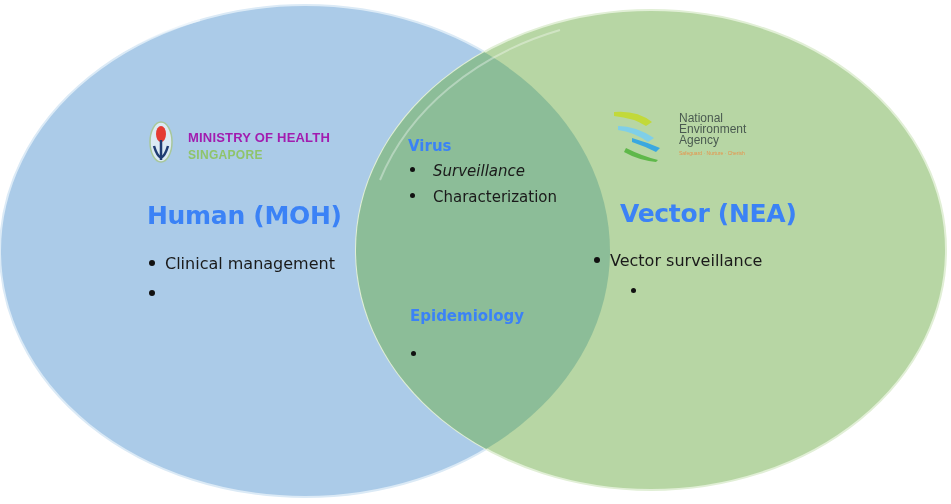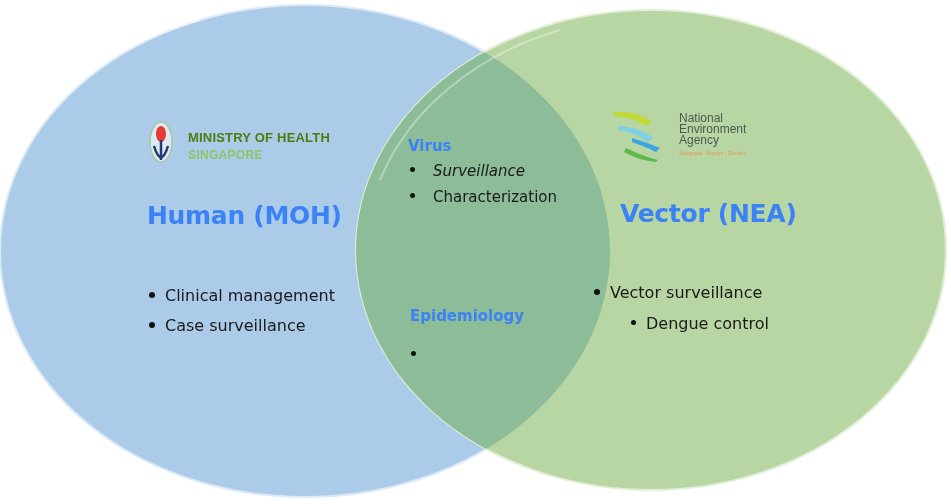--- a/index.html
+++ b/index.html
@@ -2,25 +2,25 @@
 <html><head>
 <meta charset="utf-8">
 <style>
   html, body { margin:0; padding:0; background:#ffffff; }
   body { width:951px; height:504px; position:relative; overflow:hidden; font-family:"DejaVu Sans", "Liberation Sans", sans-serif; }
   #venn { position:absolute; left:0; top:0; }
   .abs { position:absolute; }
   .heading { font-weight:bold; color:#3b82f6; white-space:nowrap; }
   .big { font-size:25px; letter-spacing:-0.3px; }
   .sub { font-size:15px; }
-  .item { font-size:16px; color:#1a1a1a; white-space:nowrap;margin-top:32px; }
+  .item { font-size:16px; color:#1a1a1a; white-space:nowrap; }
   .item-sm { font-size:15px; color:#1a1a1a; white-space:nowrap; }
   .bullet { display:inline-block; width:6px; height:6px; border-radius:50%; background:#111; vertical-align:middle; margin-right:10px; position:relative; top:-2px; }
   .wrap { white-space:normal; line-height:26px; }
-  .moh-title { font-family:"Liberation Sans", sans-serif; font-weight:bold; font-size:13px; color:#4d7c0f; letter-spacing:0.2px; white-space:nowrap; }
+  .moh-title { font-family:"Liberation Sans", sans-serif; font-weight:bold; font-size:13px; color:#a21caf; letter-spacing:0.2px; white-space:nowrap; }
   .moh-sub { font-family:"Liberation Sans", sans-serif; font-weight:bold; font-size:12px; color:#8fc46a; letter-spacing:0.3px; }
   .nea-title { font-family:"Liberation Sans", sans-serif; font-size:12px; color:#4a5a50; line-height:12px; }
   .nea-tag { font-family:"Liberation Sans", sans-serif; font-size:5px; color:#e8924a; white-space:nowrap; }
 </style>
 </head>
 <body>
 
 <svg id="venn" width="951" height="504" viewBox="0 0 951 504">
   <defs>
     <clipPath id="clipBlue">
@@ -42,21 +42,21 @@
   </svg>
   <div class="abs moh-title" style="left:40px; top:10px;">MINISTRY OF HEALTH</div>
   <div class="abs moh-sub" style="left:40px; top:28px;">SINGAPORE</div>
 </div>
 
 <div class="abs heading big" style="left:147px; top:201px;">Human (MOH)</div>
 <div class="abs item" style="left:149px; top:254px;">
   <span class="bullet"></span><span>Clinical management</span>
 </div>
 <div class="abs item" style="left:149px; top:284px;">
-  <span class="bullet"></span><span>Case surveillance</span>
+  <span class="bullet"></span>
 </div>
 
 <div class="abs heading sub" style="left:408px; top:137px;">Virus</div>
 <div class="abs item-sm" style="left:410px; top:162px;font-style:italic;">
   <span class="bullet" style="width:5px;height:5px;margin-right:18px;"></span><span>Surveillance</span>
 </div>
 <div class="abs item-sm" style="left:410px; top:188px;">
   <span class="bullet" style="width:5px;height:5px;margin-right:18px;"></span><span>Characterization</span>
 </div>
 
@@ -76,14 +76,14 @@
   <div class="abs nea-title" style="left:67px; top:15px;">Environment</div>
   <div class="abs nea-title" style="left:67px; top:26px;">Agency</div>
   <div class="abs nea-tag" style="left:67px; top:42px;">Safeguard · Nurture · Cherish</div>
 </div>
 
 <div class="abs heading big" style="left:620px; top:199px;">Vector (NEA)</div>
 <div class="abs item" style="left:594px; top:251px;">
   <span class="bullet"></span><span>Vector surveillance</span>
 </div>
 <div class="abs item" style="left:631px; top:282px;">
-  <span class="bullet" style="width:5px;height:5px;"></span><span>Dengue control</span>
+  <span class="bullet" style="width:5px;height:5px;"></span>
 </div>
 
 </body></html>

